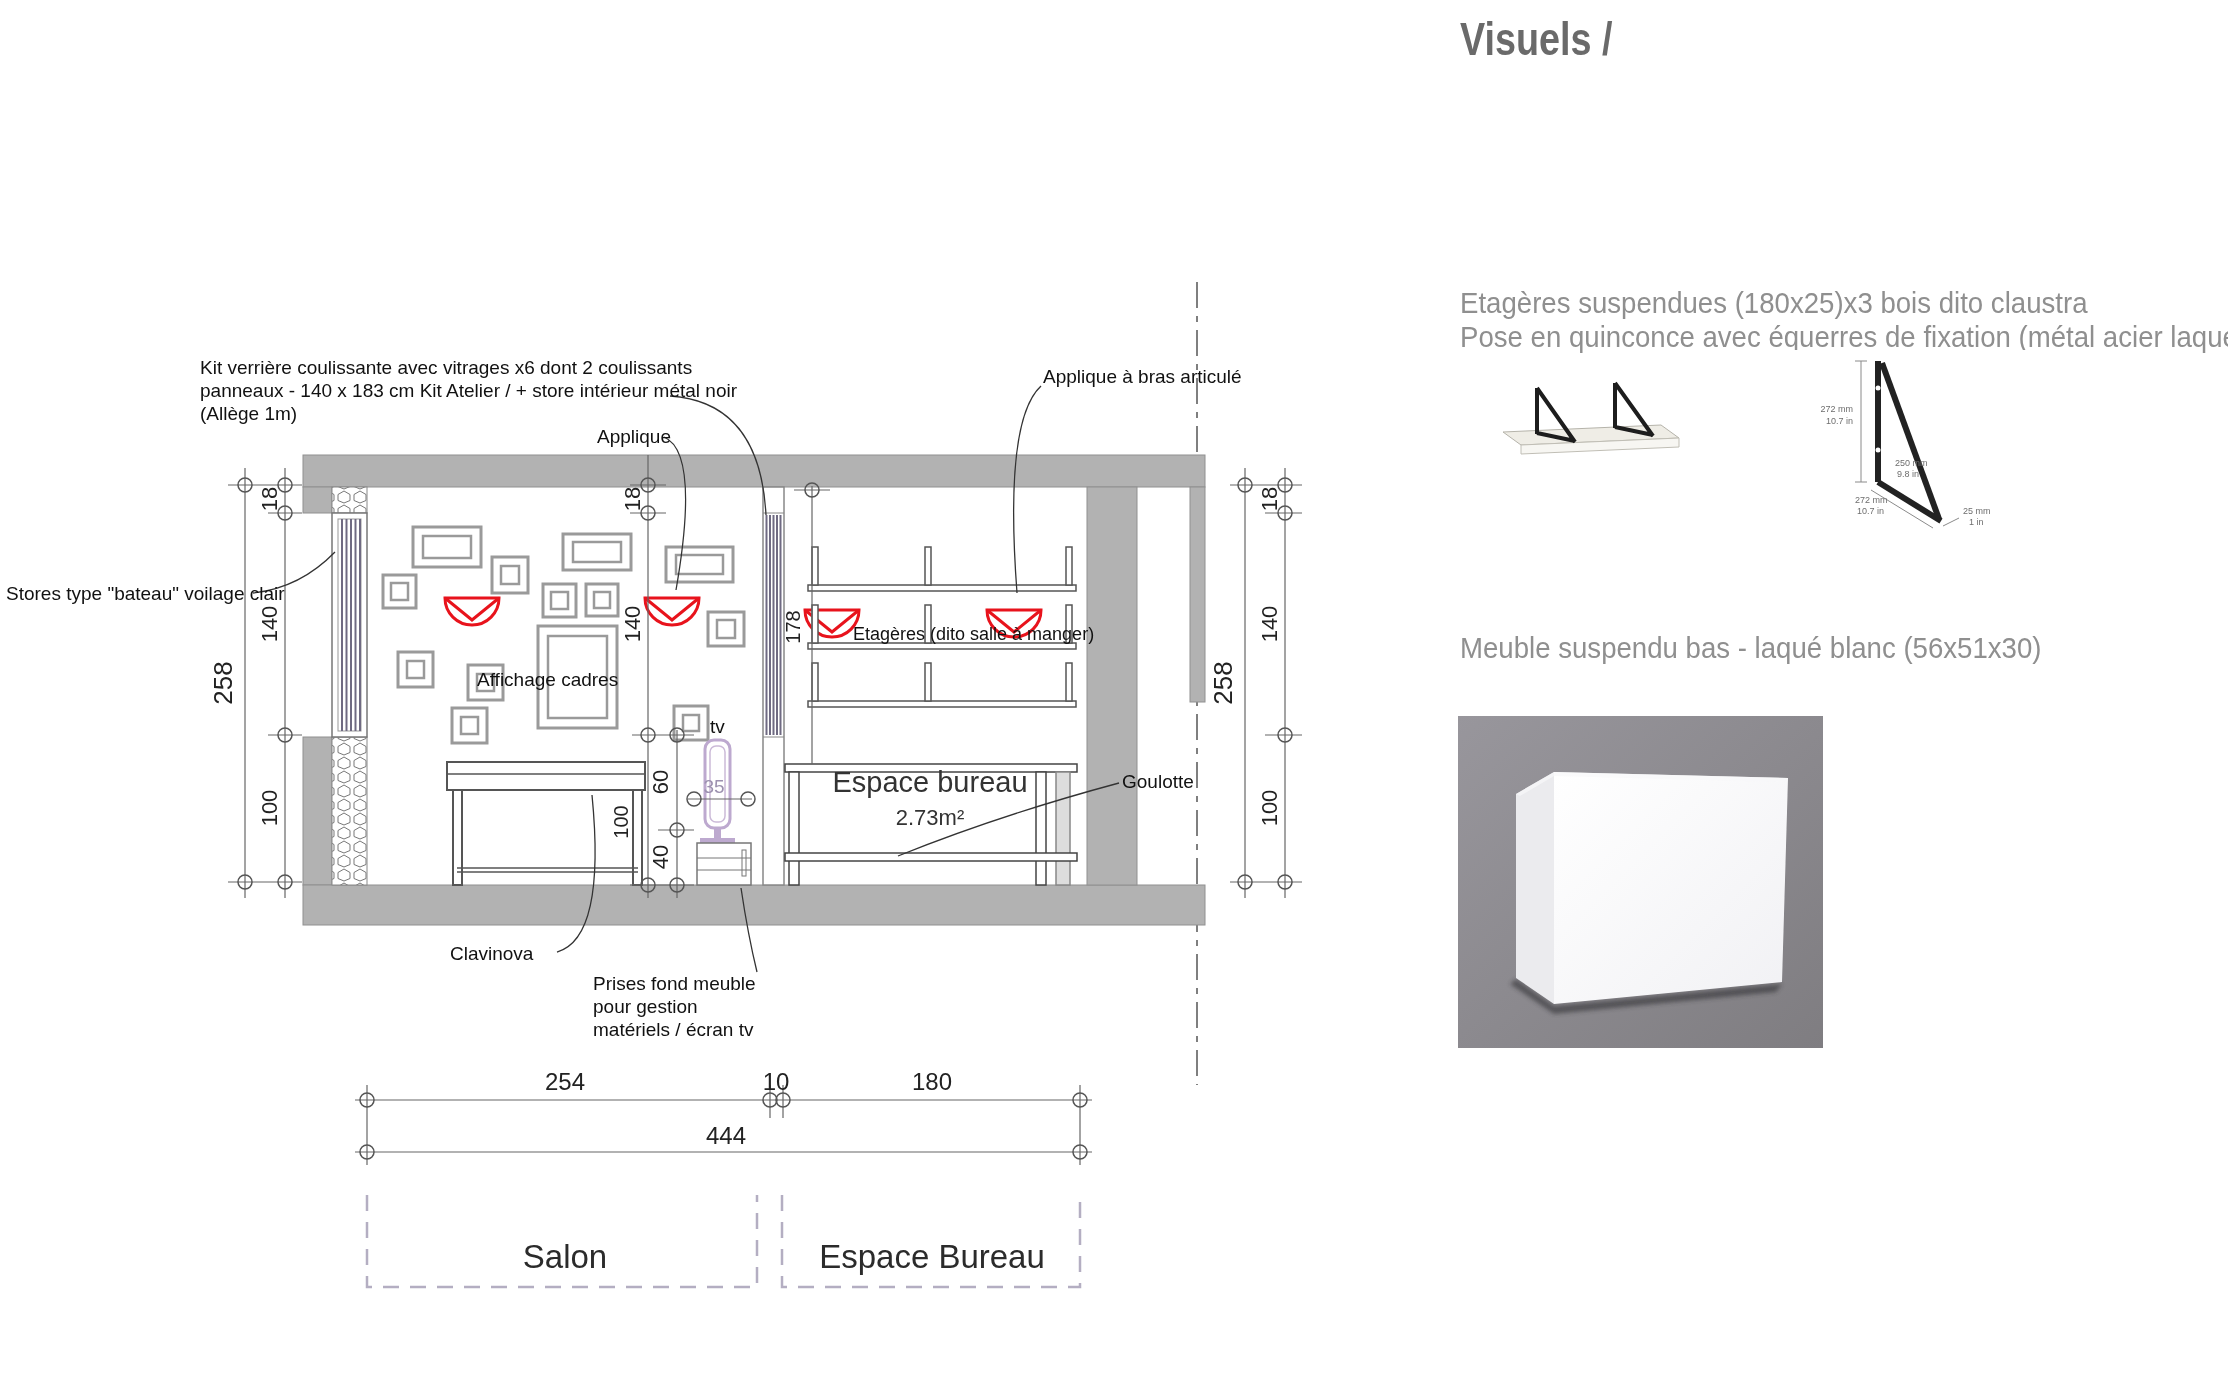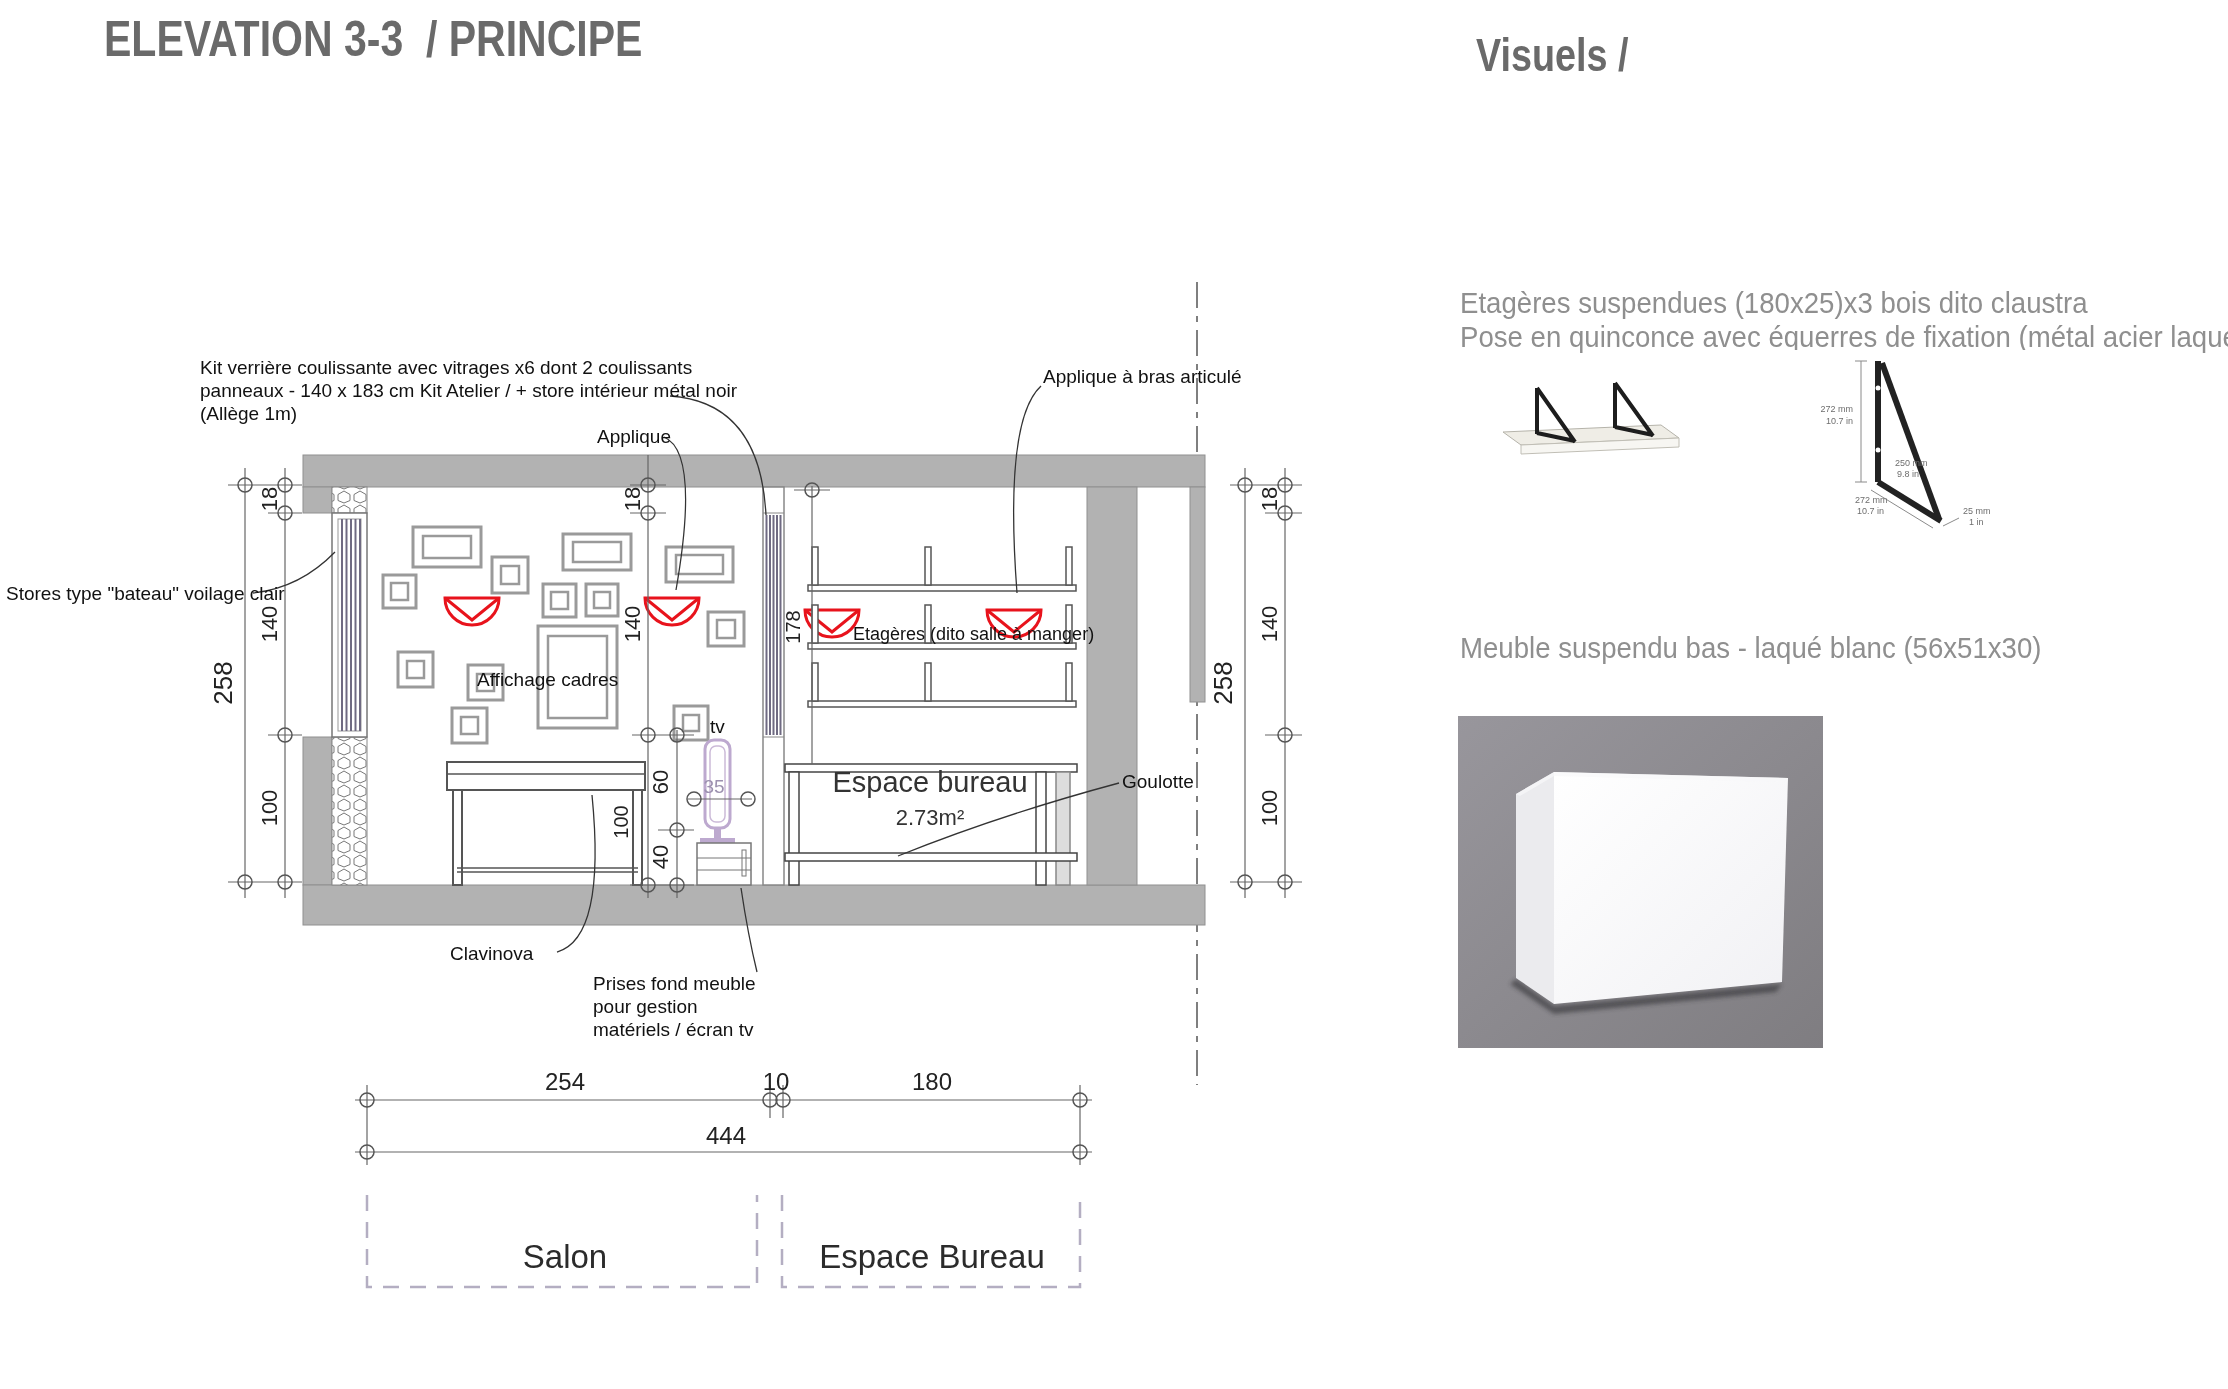--- a/index.html
+++ b/index.html
@@ -2,36 +2,35 @@
 <html><head>
 <meta charset="utf-8">
 <style>
   html,body{margin:0;padding:0;background:#ffffff;}
   #stage{position:relative;width:2228px;height:1389px;background:#ffffff;overflow:hidden;
          font-family:"Liberation Sans", sans-serif;}
   .abs{position:absolute;}
   .cond{display:inline-block;transform:scaleX(.82);transform-origin:0 50%;white-space:pre;}
   .cond2{display:inline-block;transform:scaleX(.92);transform-origin:0 50%;white-space:pre;}
   h1.title{left:104px;top:10px;margin:0;font-size:50px;font-weight:bold;color:#6a6a6a;letter-spacing:0px;}
-  h2.visuals{left:1460px;top:12px;margin:16px;font-size:46px;font-weight:bold;color:#6a6a6a;}
+  h2.visuals{left:1460px;top:12px;margin:0;font-size:46px;font-weight:bold;color:#6a6a6a;}
   .caption{left:1460px;width:800px;font-size:30px;line-height:34px;color:#8f8f8f;font-weight:400;}
   svg text{font-family:"Liberation Sans", sans-serif;}
   .ann{font-size:19px;fill:#111;}
   .dimnum{font-size:22px;fill:#222;text-anchor:middle;}
   .dimbot{font-size:24px;fill:#222;text-anchor:middle;}
   .zone{font-size:33px;fill:#2b2b2b;text-anchor:middle;}
   .roomlbl{font-size:29px;fill:#333;text-anchor:middle;}
   .tiny{font-size:9px;fill:#6e6e6e;}
 </style>
 </head>
 <body>
 
 <div id="stage">
 
-  <h1 class="abs title"><span class="cond">ELEVATION 3-3  / PRINCIPE</span></h1>
   <h2 class="abs visuals"><span class="cond">Visuels /</span></h2>
 
   <svg class="abs" style="left:0;top:0;" width="1420" height="1389" viewBox="0 0 1420 1389">
     <defs>
       <pattern id="hex" width="16" height="14" patternUnits="userSpaceOnUse">
         <rect width="16" height="14" fill="#ffffff"></rect>
         <polygon points="8,1 14,4.5 14,10.5 8,13 2,10.5 2,4.5" fill="none" stroke="#777" stroke-width="1"></polygon>
       </pattern>
       <g id="applique">
         <path d="M-27,0 A27,27 0 0 0 27,0 Z" fill="#ffffff" stroke="#e8131c" stroke-width="3"></path>

